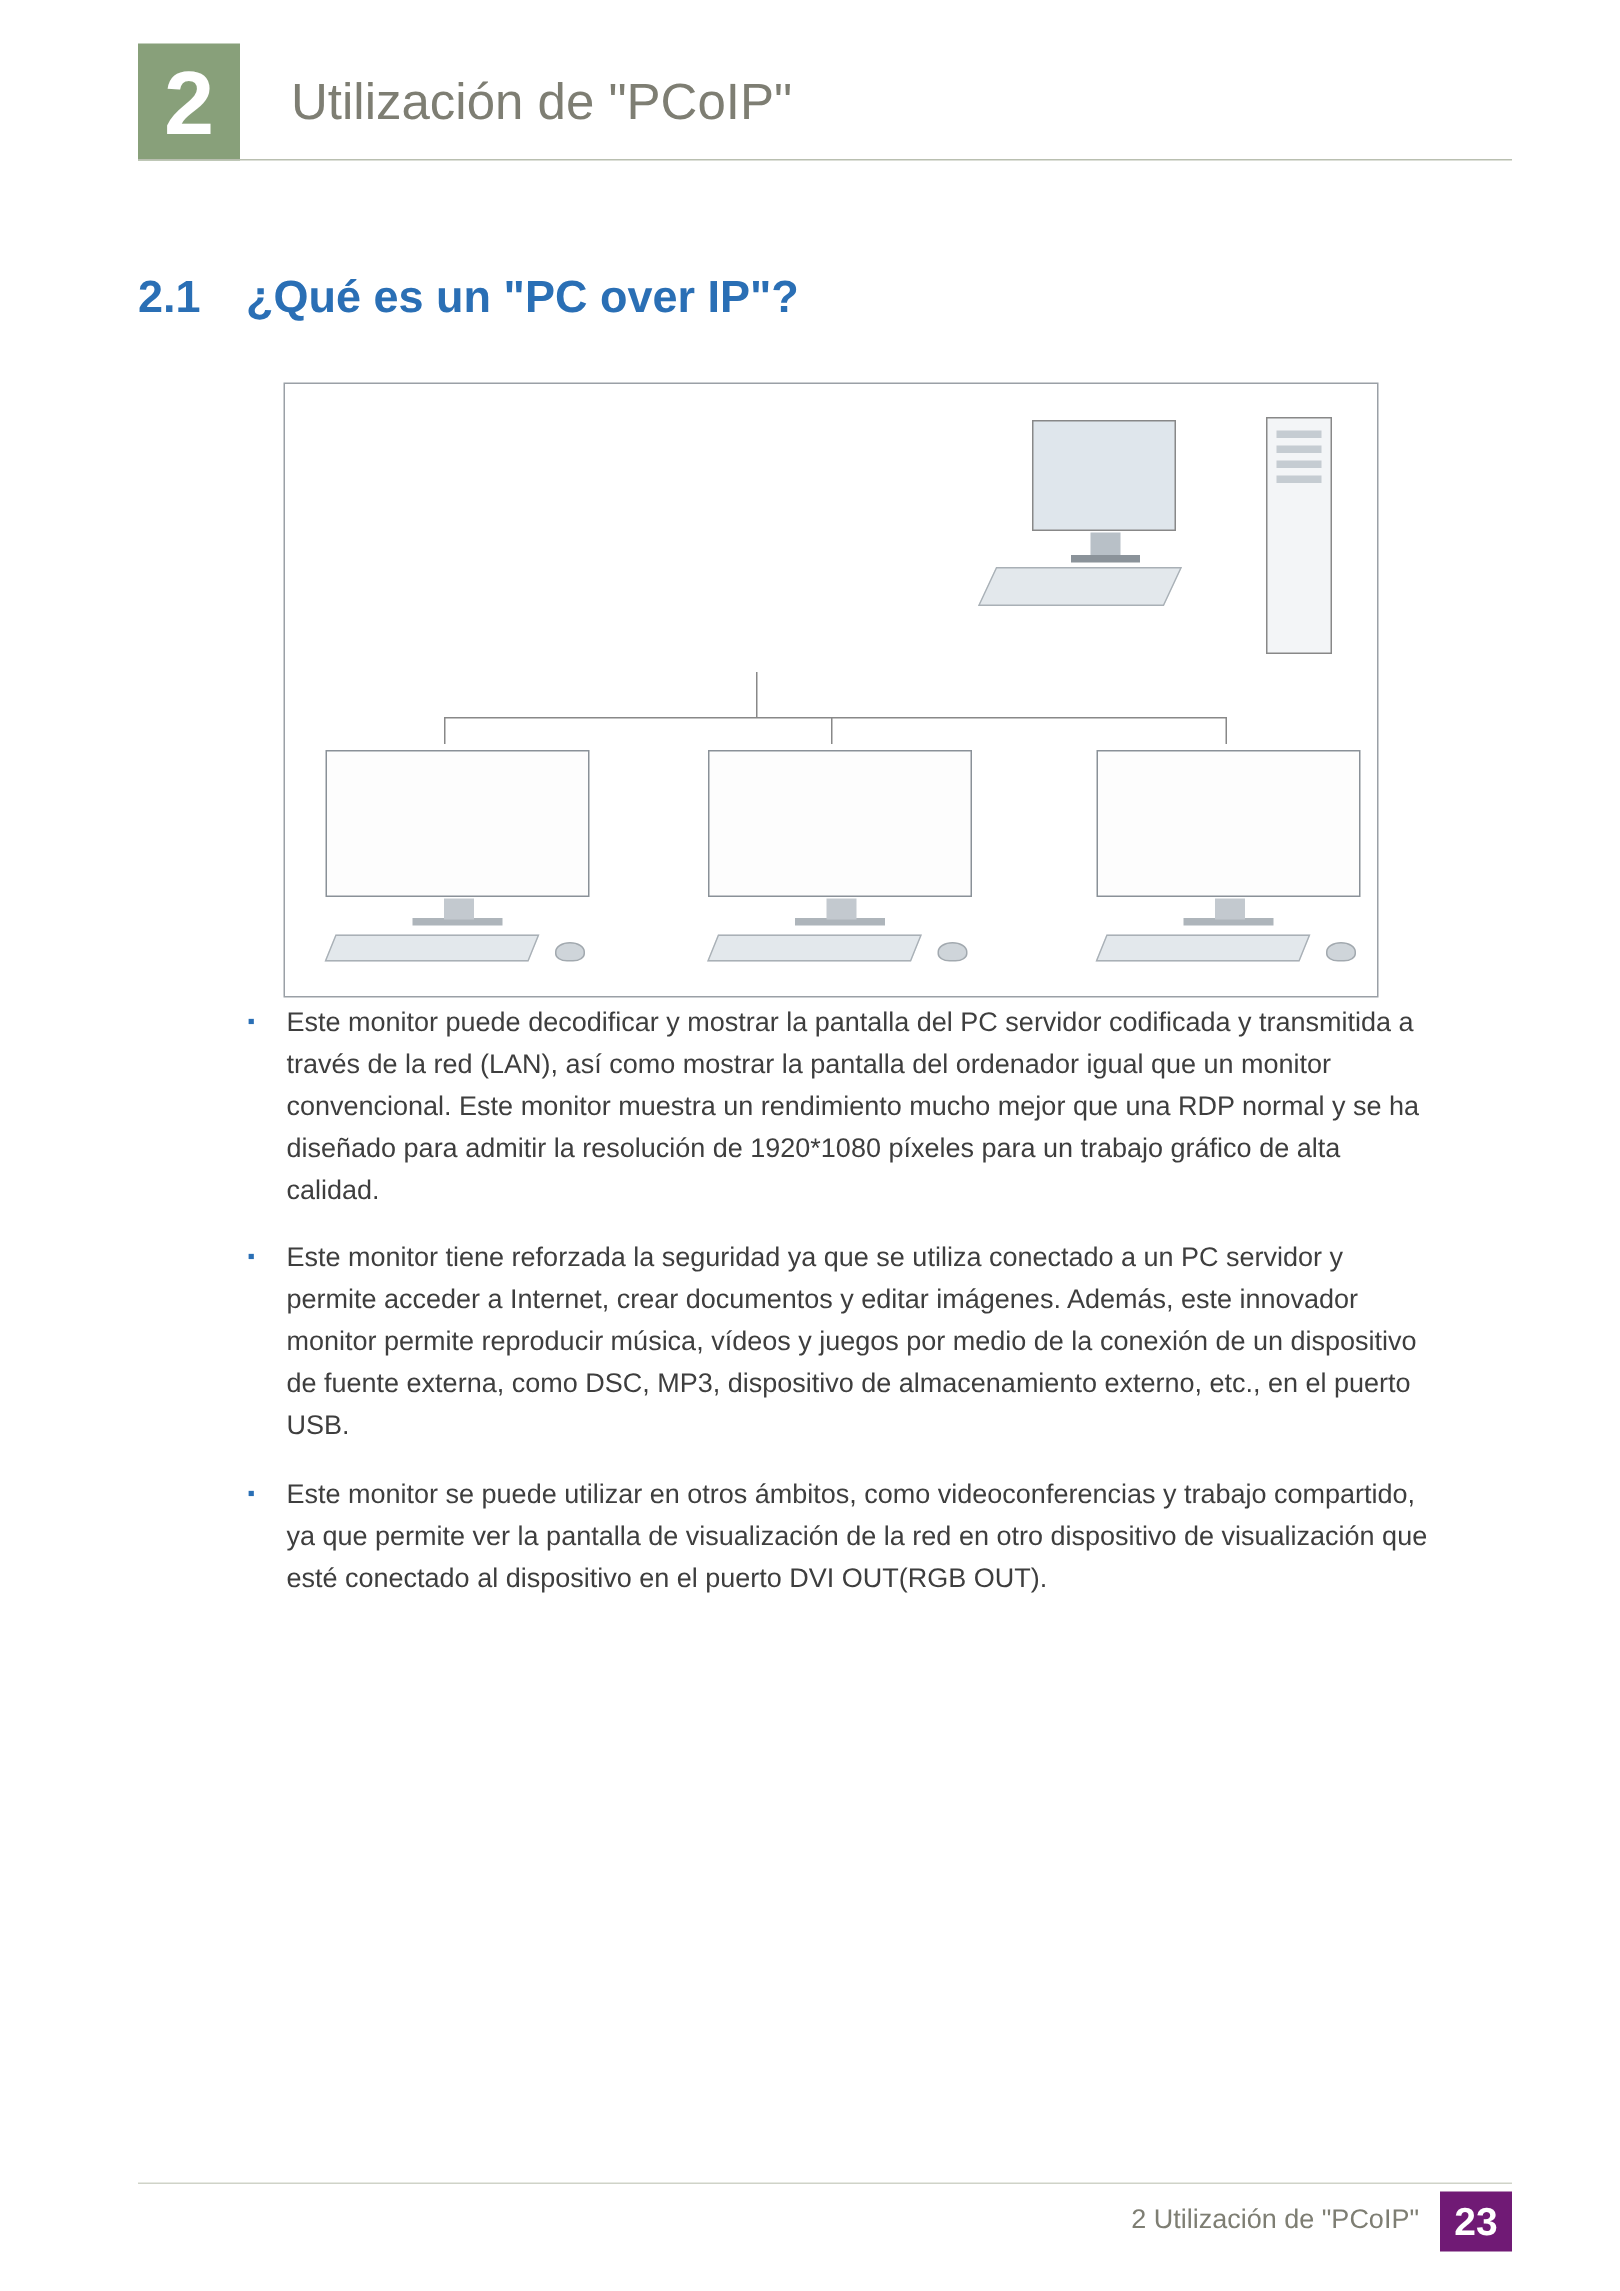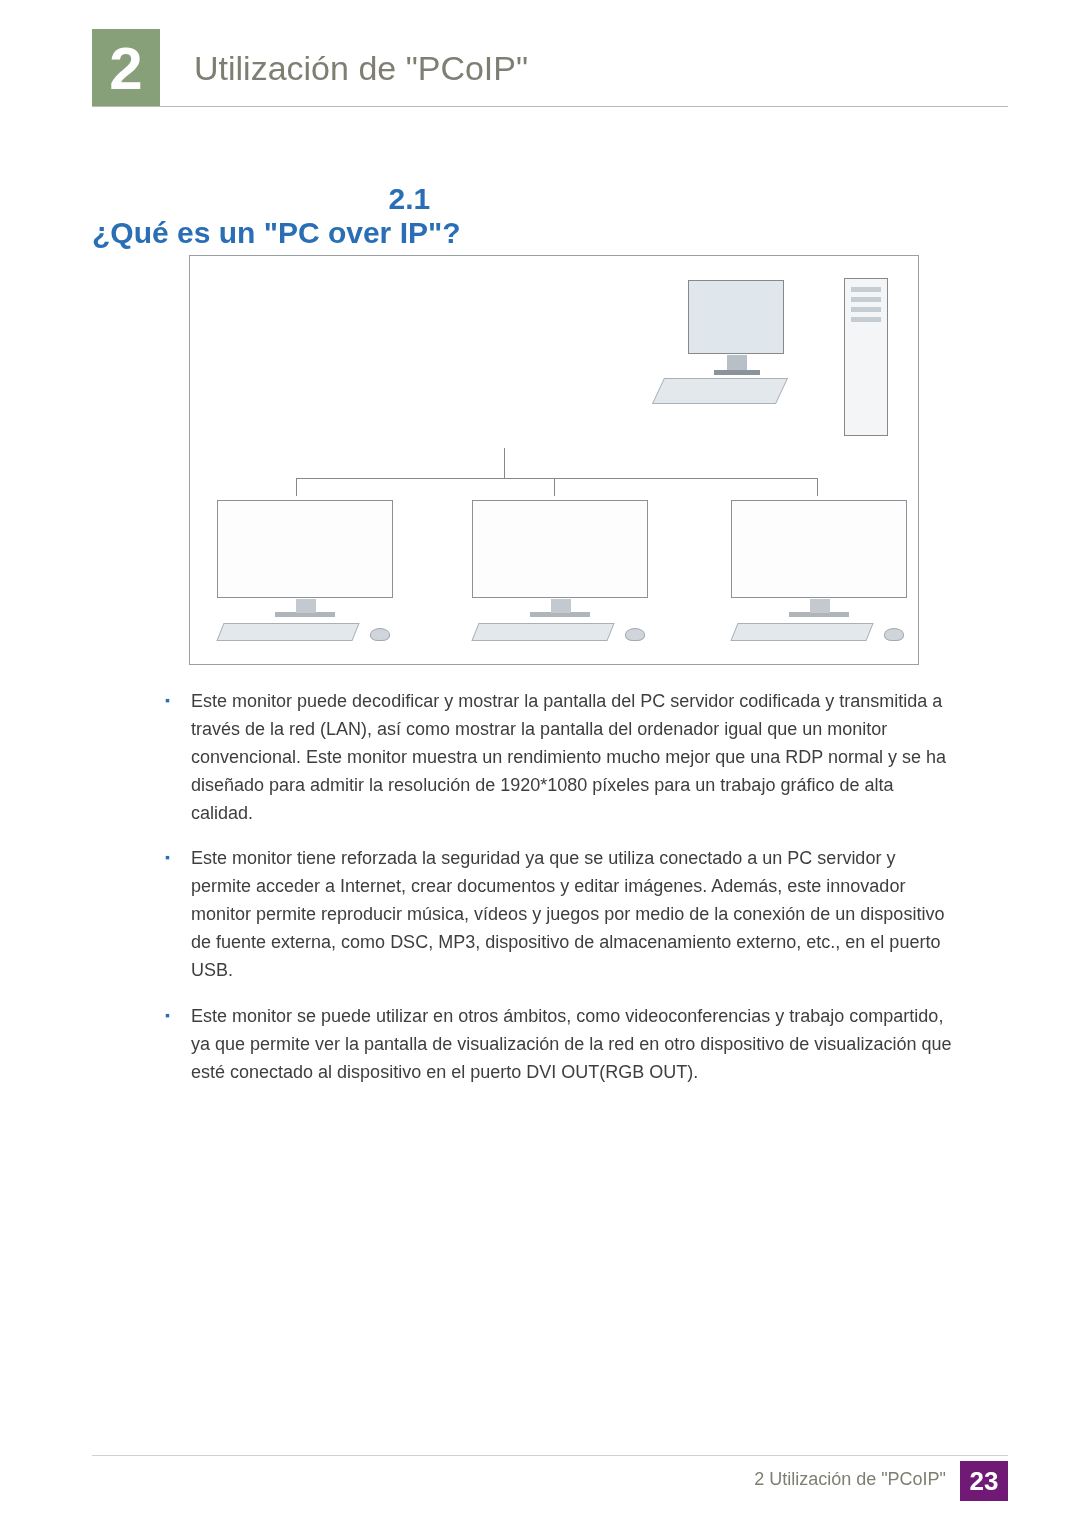--- a/index.html
+++ b/index.html
@@ -55,22 +55,21 @@
     top:106px;
     height:1px;
     background:#b9bfb0;
   }
 
   .section-heading {
     position: absolute;
     left: 92px;
     top: 182px;
     display: flex;
-    align-items: flex-end;
-    flex-direction: column;
+    align-items: flex-start;
   }
   .section-number {
     color: #2a6fb5;
     font-size: 30px;
     font-weight: 600;
     width: 72px;
   }
   .section-title {
     color: #2a6fb5;
     font-size: 30px;
@@ -110,21 +109,21 @@
   .cli-mon{ width:176px; height:98px; border:1px solid #8a9198; background:#fdfdfd; margin:0 auto; position:relative;}
   .cli-mon::after{ content:""; position:absolute; left:78px; top:98px; width:20px; height:14px; background:#c3c9cf;}
   .cli-stand{ width:60px; height:5px; background:#aeb5bb; margin:14px auto 0;}
   .cli-kbd{ width:136px; height:18px; background:#e3e8ec; border:1px solid #a9b0b6; margin:6px 0 0 10px; transform:skewX(-22deg); display:inline-block;}
   .cli-mouse{ width:20px; height:13px; background:#cfd5da; border:1px solid #a2a9af; border-radius:50% 50% 40% 40%; display:inline-block; margin-left:10px;}
 
   
   .body-text{
     position:absolute;
     left:165px;
-    top:688px;
+    top:668px;
     width:790px;
   }
   .body-text ul{ list-style:none; }
   .body-text li{
     position:relative;
     padding-left:26px;
     font-size:18px;
     line-height:1.55;
     color:#3e3e3e;
     margin-bottom:18px;

